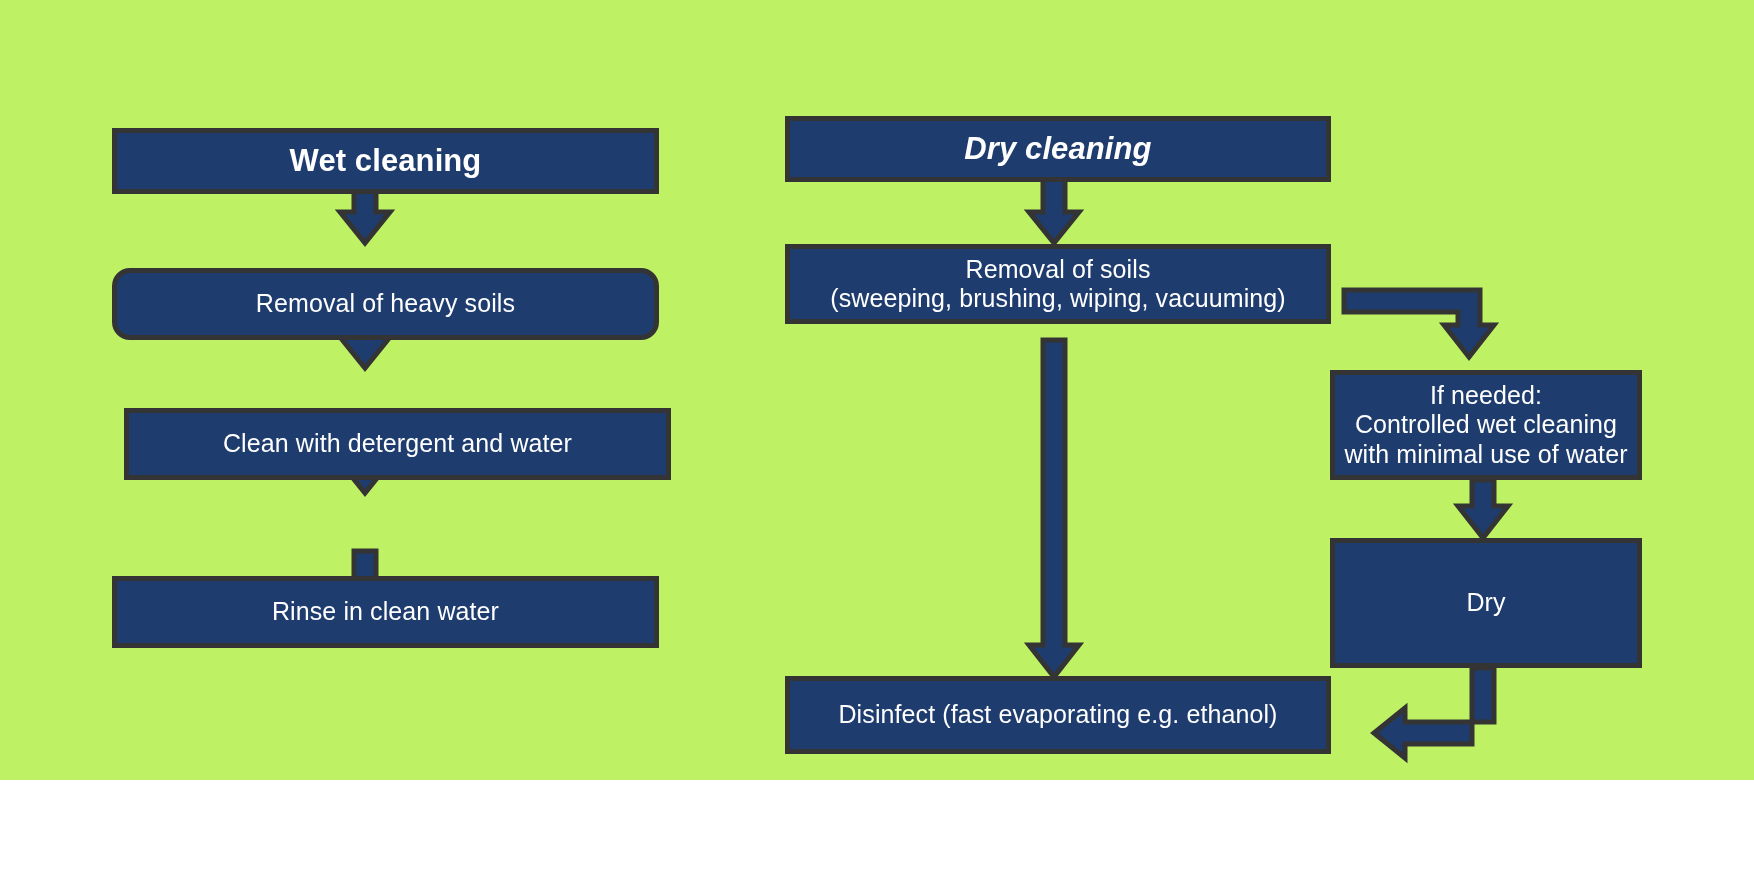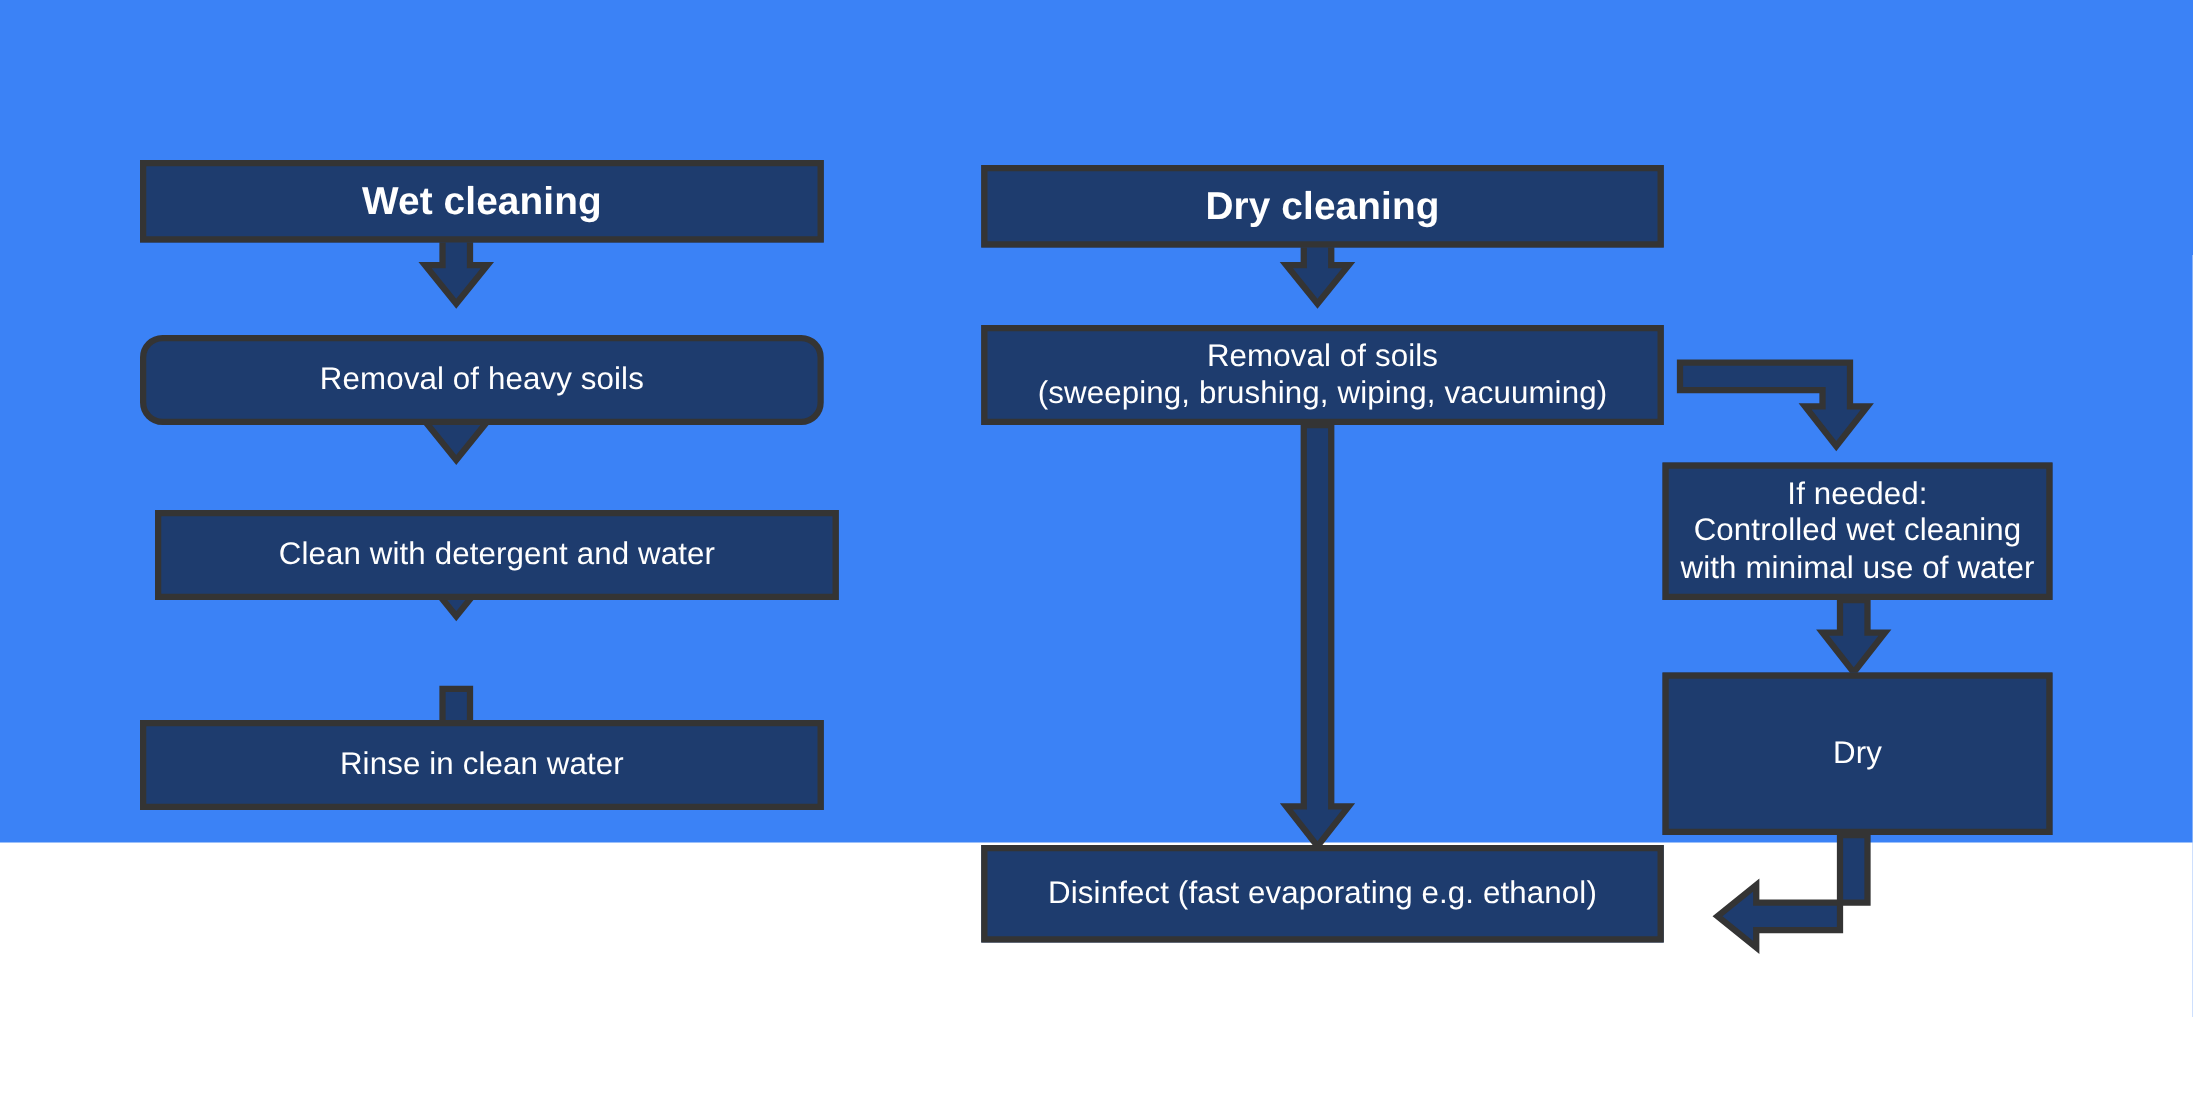--- a/index.html
+++ b/index.html
@@ -9,22 +9,22 @@
   }
   body {
     width: 1754px;
     height: 886px;
     font-family: "Liberation Sans", sans-serif;
     overflow: hidden;
   }
   #canvas {
     position: relative;
     width: 1754px;
-    height: 674px;
-    background: #3b82f6;
+    height: 780px;
+    background: #bef264;
   }
 
   
   .box {
     position: absolute;
     box-sizing: border-box;
     background: #1e3c6e;
     border: 5px solid #343434;
     color: #ffffff;
     display: flex;
@@ -108,25 +108,25 @@
 
   <div class="box box-step" style="left:112px; top:408px; width:547px; height:72px;margin-left:12px;">
     <span>Clean with detergent and water</span>
   </div>
 
   <div class="box box-step" style="left:112px; top:576px; width:547px; height:72px;">
     <span>Rinse in clean water</span>
   </div>
 
 
-  <div class="box box-title" style="left:785px; top:132px; width:546px; height:66px;">
+  <div class="box box-title" style="left:785px; top:116px; width:546px; height:66px;font-style:italic;">
     <span>Dry cleaning</span>
   </div>
 
-  <div class="box box-step" style="left:785px; top:260px; width:546px; height:80px;">
+  <div class="box box-step" style="left:785px; top:244px; width:546px; height:80px;">
     <span>Removal of soils
 (sweeping, brushing, wiping, vacuuming)</span>
   </div>
 
   <div class="box box-step" style="left:1330px; top:370px; width:312px; height:110px;">
     <span>If needed:
 Controlled wet cleaning
 with minimal use of water</span>
   </div>
 

